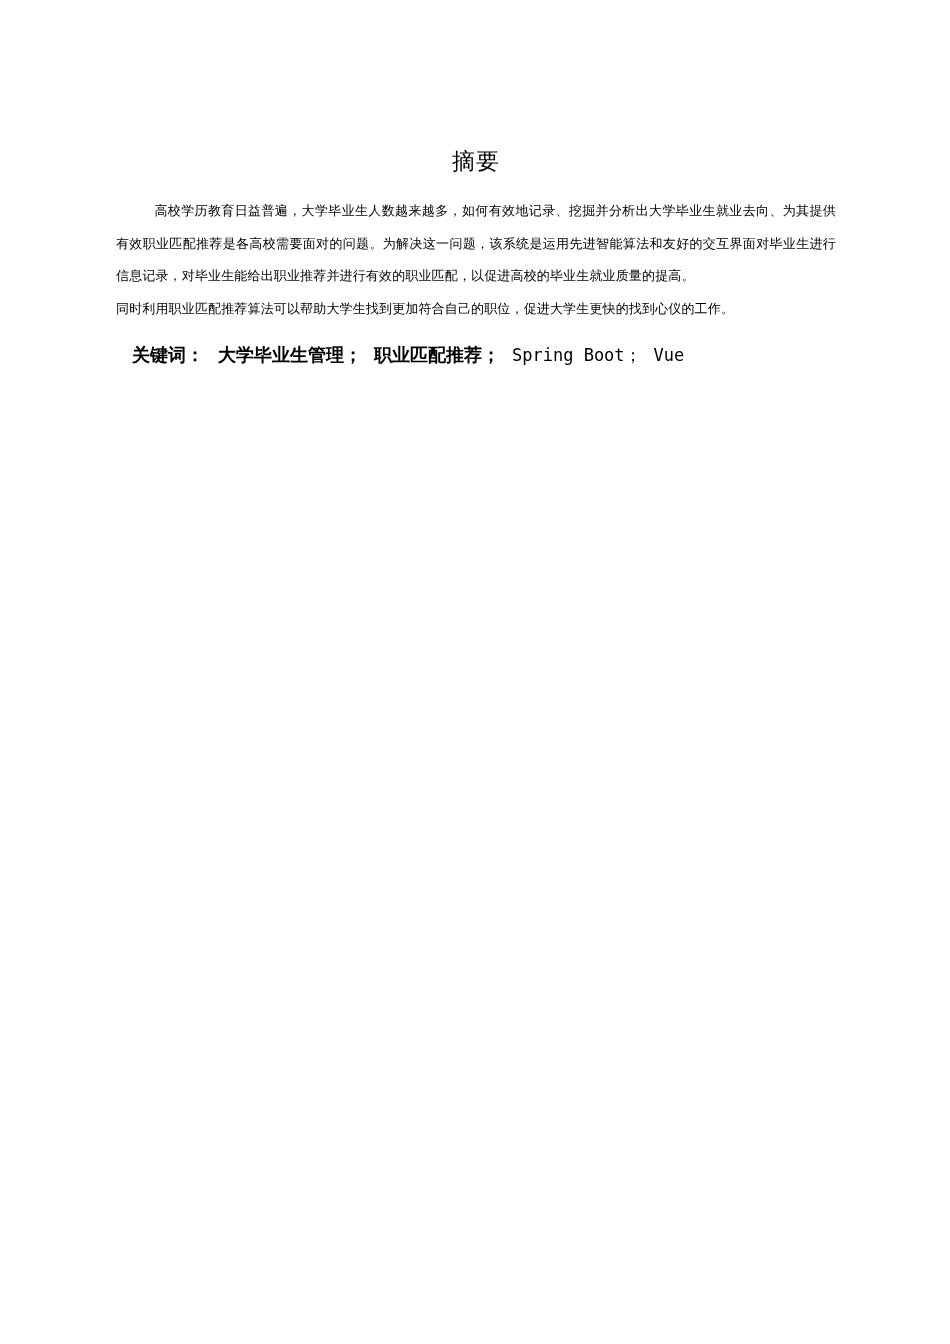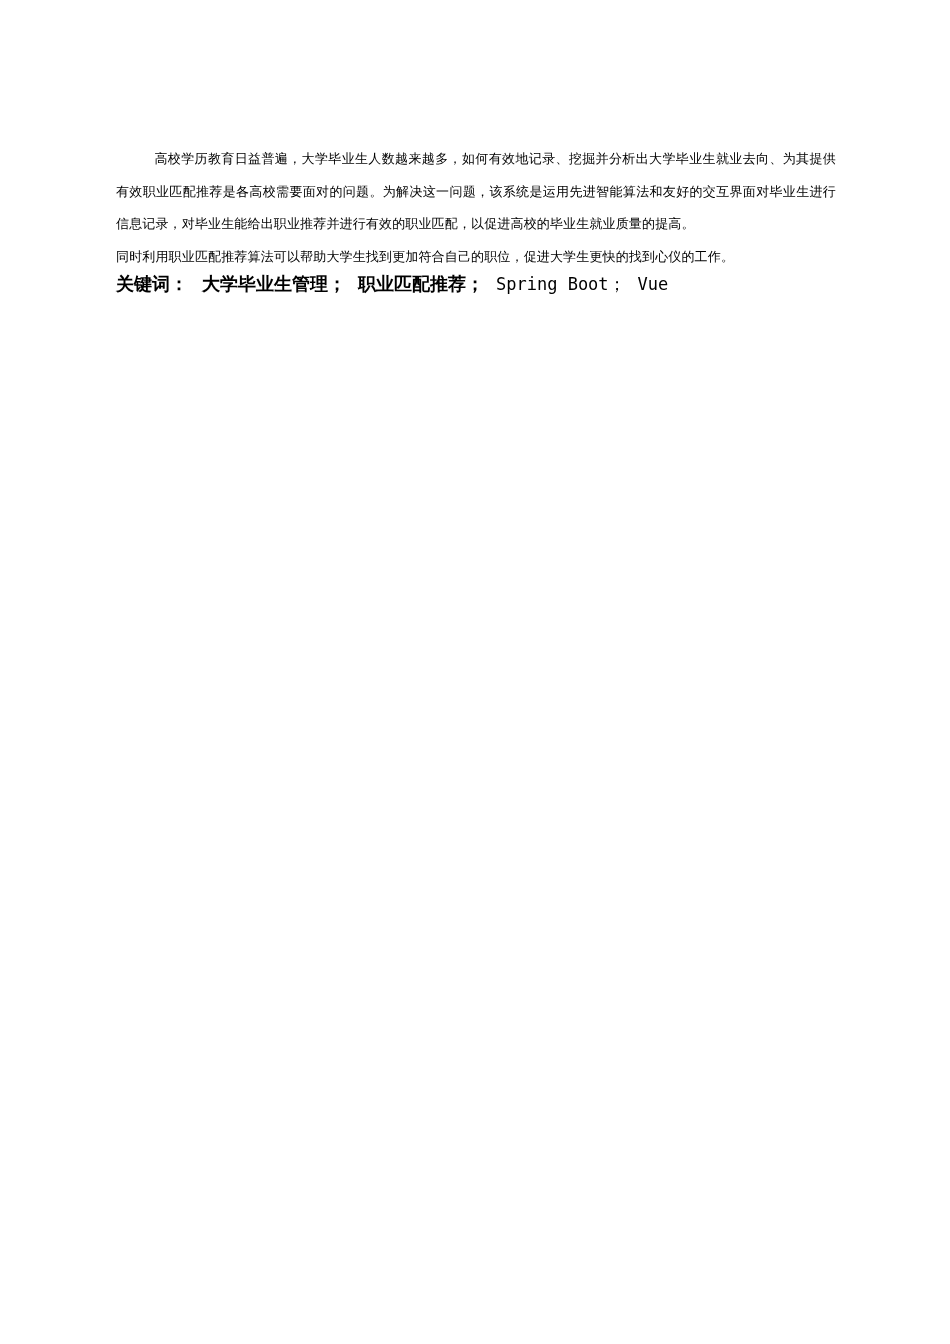--- a/index.html
+++ b/index.html
@@ -3,28 +3,29 @@
   <meta charset="utf-8">
   <style>
     html, body { margin: 0; padding: 0; background: #ffffff; }
     body { width: 950px; height: 1344px; position: relative; overflow: hidden;
       font-family: "DejaVu Serif", "Liberation Serif", serif; color: #000; }
     .page { position: absolute; left: 116px; top: 143px; width: 720px; }
     .title { text-align: center; font-family: "DejaVu Sans", "Liberation Sans", sans-serif;
       font-size: 23px; line-height: 36px; margin: 0 0 16px 0; font-weight: normal; letter-spacing: 1px; }
     .para { margin: 0; font-size: 13px; line-height: 32.6px; text-align: justify; text-align-last: left; letter-spacing: 0.15px; }
     .indent { text-indent: 38.5px; }
-    .keywords { margin: 0; font-size: 18px; line-height: 22px; font-weight: bold;
+    .keywords { margin: 16px; font-size: 18px; line-height: 28px; font-weight: bold;
       font-family: "DejaVu Sans", "Liberation Sans", sans-serif; }
     .keywords .label { margin-right: 14px; }
     .keywords .kw { margin-right: 12px; }
     .keywords .kw-en { font-family: "DejaVu Sans Mono", "Liberation Mono", monospace; font-weight: normal; font-size: 17px; }
   </style>
 </head>
 <body>
 
 <div class="page">
+  <h1 class="title">摘要</h1>
   <p class="para indent">高校学历教育日益普遍，大学毕业生人数越来越多，如何有效地记录、挖掘并分析出大学毕业生就业去向、为其提供有效职业匹配推荐是各高校需要面对的问题。为解决这一问题，该系统是运用先进智能算法和友好的交互界面对毕业生进行信息记录，对毕业生能给出职业推荐并进行有效的职业匹配，以促进高校的毕业生就业质量的提高。</p>
   <p class="para">同时利用职业匹配推荐算法可以帮助大学生找到更加符合自己的职位，促进大学生更快的找到心仪的工作。</p>
   <p class="keywords">
     <span class="label">关键词：</span><span class="kw">大学毕业生管理；</span><span class="kw">职业匹配推荐；</span><span class="kw kw-en">Spring Boot；</span><span class="kw kw-en">Vue</span>
   </p>
 </div>
 
 </body></html>

